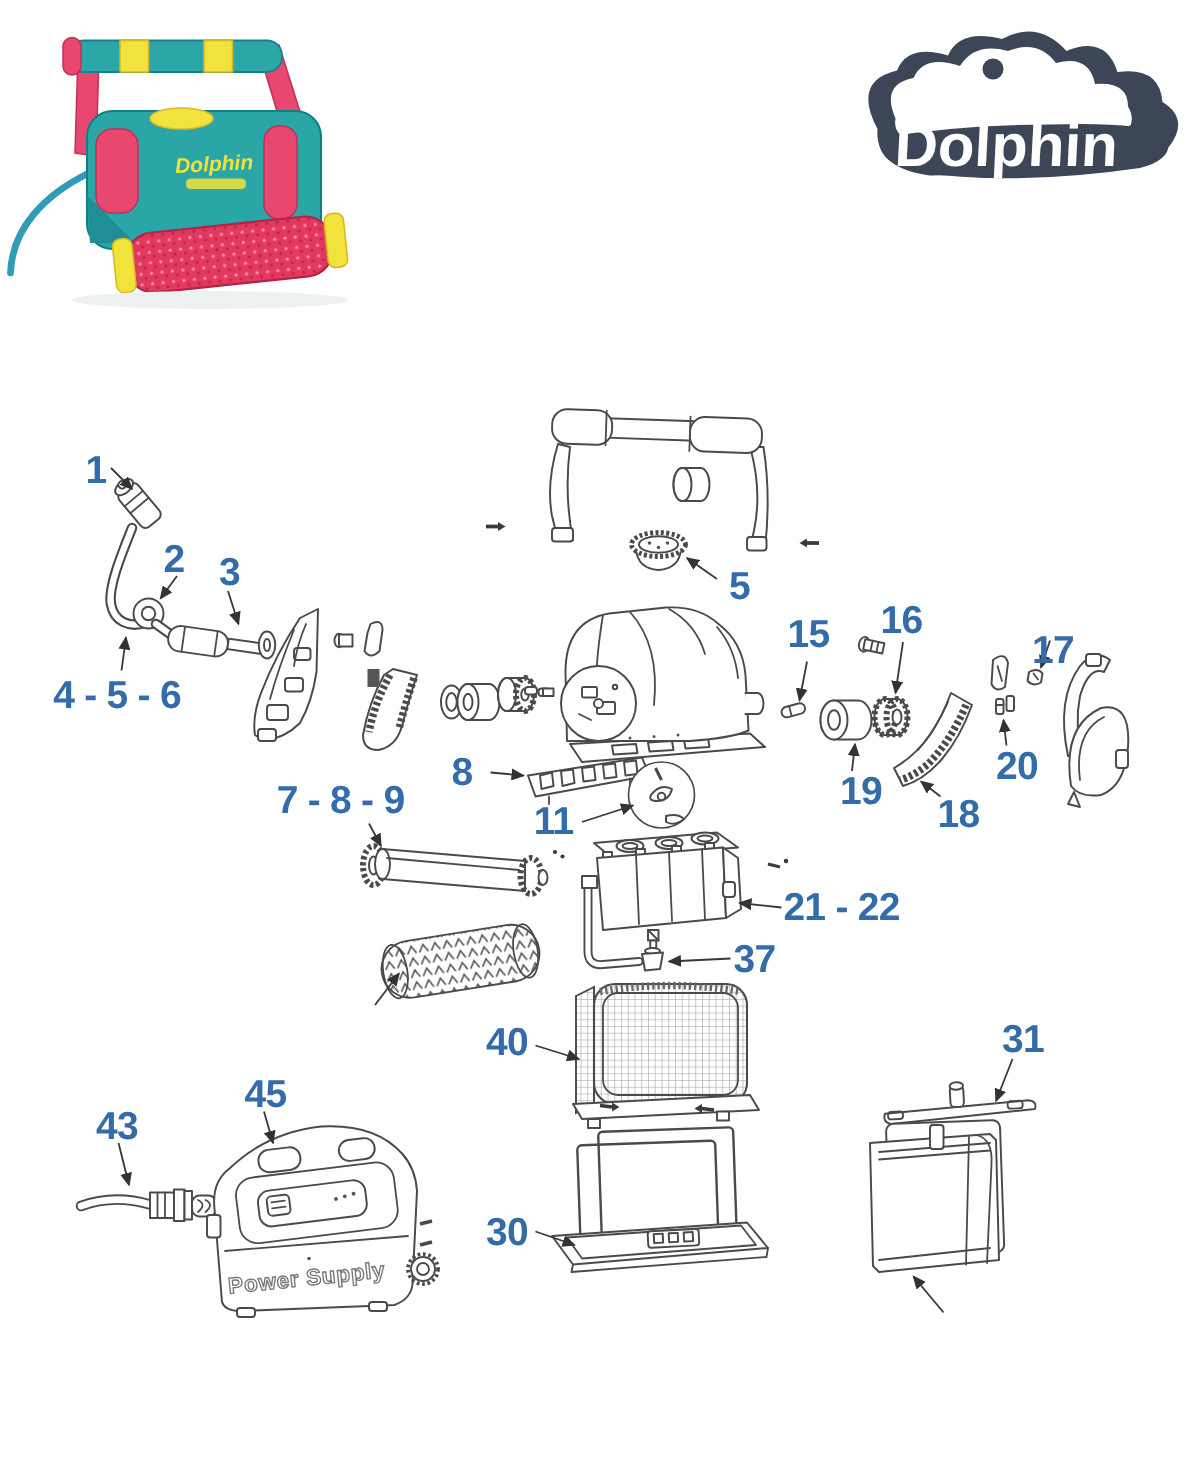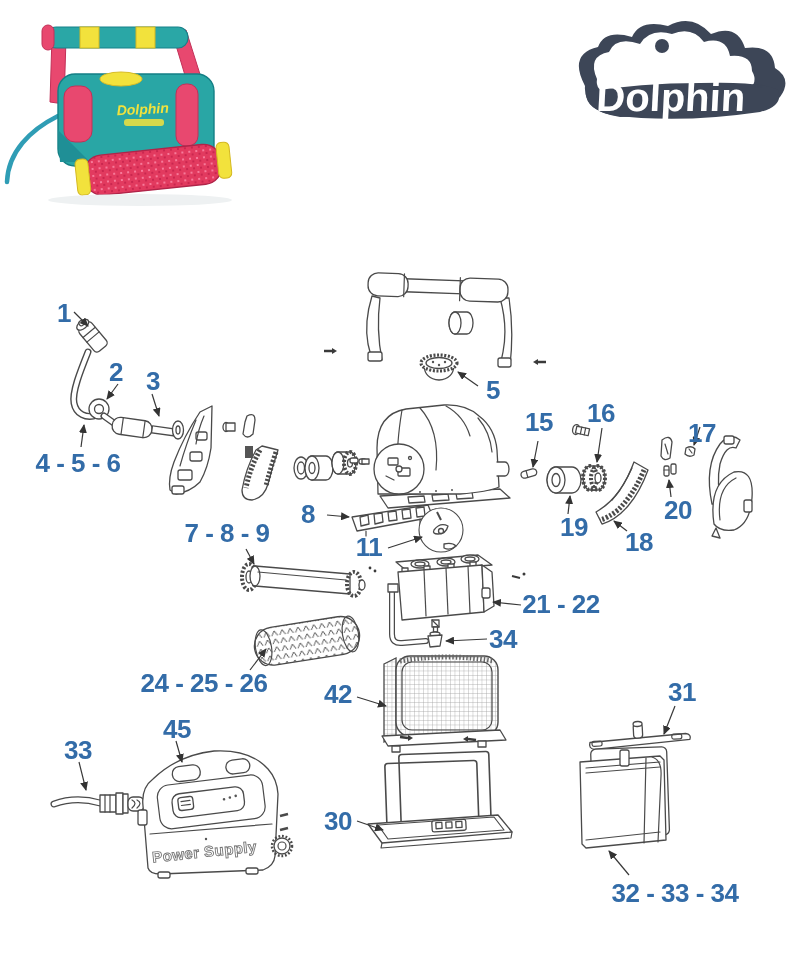--- a/index.html
+++ b/index.html
@@ -442,22 +442,20 @@
 <div class="callout" style="left:308px;top:514px">8</div>
 <div class="callout" style="left:369px;top:547px">11</div>
 <div class="callout" style="left:493px;top:390px">5</div>
 <div class="callout" style="left:539px;top:422px">15</div>
 <div class="callout" style="left:601px;top:413px">16</div>
 <div class="callout" style="left:702px;top:433px">17</div>
 <div class="callout" style="left:574px;top:527px">19</div>
 <div class="callout" style="left:639px;top:542px">18</div>
 <div class="callout" style="left:678px;top:510px">20</div>
 <div class="callout" style="left:561px;top:604px">21 - 22</div>
-<div class="callout" style="left:503px;top:639px">34</div>
-<div class="callout" style="left:204px;top:683px">24 - 25 - 26</div>
-<div class="callout" style="left:78px;top:750px">33</div>
+<div class="callout" style="left:503px;top:639px">37</div>
+<div class="callout" style="left:78px;top:750px">43</div>
 <div class="callout" style="left:177px;top:729px">45</div>
-<div class="callout" style="left:338px;top:694px">42</div>
+<div class="callout" style="left:338px;top:694px">40</div>
 <div class="callout" style="left:338px;top:821px">30</div>
 <div class="callout" style="left:682px;top:692px">31</div>
-<div class="callout" style="left:675px;top:893px">32 - 33 - 34</div>
 
 </div>
 
 </body></html>

